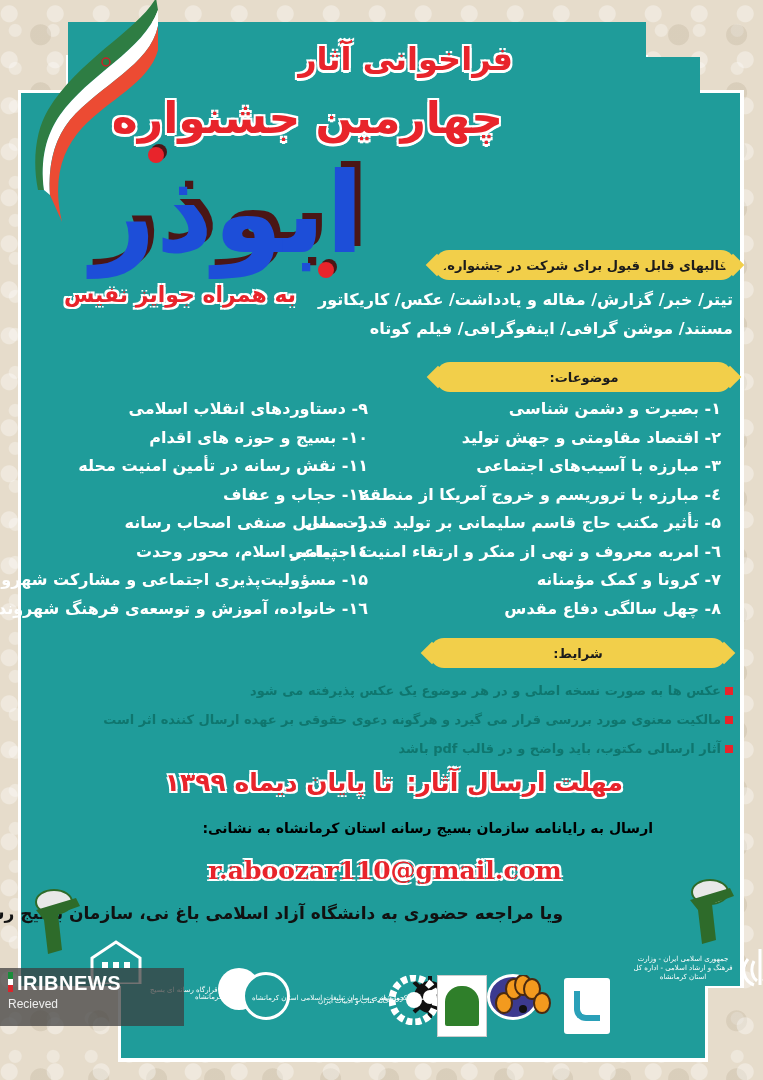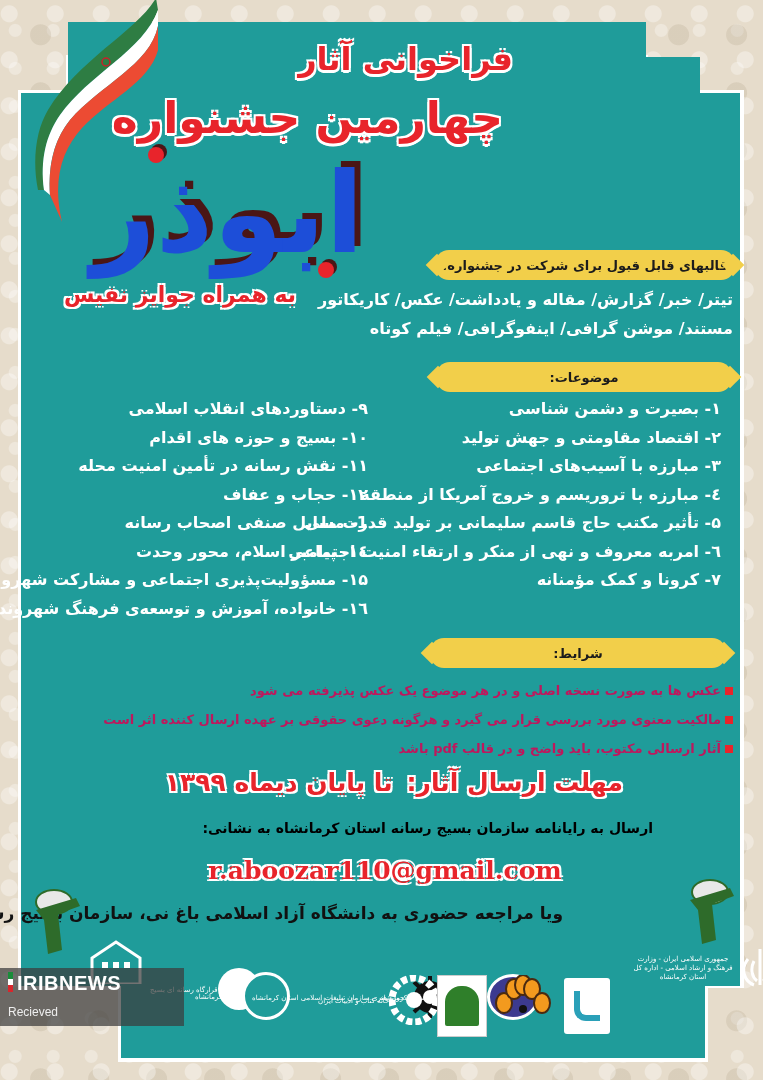--- a/index.html
+++ b/index.html
@@ -52,21 +52,21 @@
   .banner::before { right: -6px; }
   .banner::after { left: -6px; }
 
   .formats { position: absolute; right: 30px; width: 440px; text-align: right; color: #ffffff; font-weight: bold; font-size: 16px; line-height: 29px; }
 
   .topics-col { position: absolute; color: #ffffff; font-weight: bold; font-size: 16px; }
   .topics-col .item { height: 28.5px; line-height: 28.5px; white-space: nowrap; text-align: right; }
   .topics-right { right: 42px; top: 395px; width: 320px; }
   .topics-left { right: 395px; top: 395px; width: 240px; }
 
-  .conditions { position: absolute; right: 30px; top: 676px; width: 500px; color: #be185d; font-size: 13px; font-weight: bold; }
+  .conditions { position: absolute; right: 30px; top: 676px; width: 500px; color: #0f766e; font-size: 13px; font-weight: bold; }
   .conditions .cond { height: 29px; line-height: 29px; display: flex; align-items: center; gap: 4px; white-space: nowrap; }
   .bullet { width: 8px; height: 8px; background: #e8242b; display: inline-block; flex: none; }
 
   .deadline {
     position: absolute; top: 768px; right: 140px; font-size: 25px; font-weight: bold; color: #e8242b;
     text-shadow: -2px -2px 0 #fff, 2px -2px 0 #fff, -2px 2px 0 #fff, 2px 2px 0 #fff; white-space: nowrap;
     display: flex; gap: 14px;
   }
   .send-line { position: absolute; top: 820px; right: 110px; font-size: 14px; font-weight: bold; color: #000000; white-space: nowrap; }
   .email {
@@ -80,21 +80,21 @@
   .logo .mark { border-radius: 50%; }
   .logo .cap { font-size: 7px; color: #fff; text-align: center; margin-top: 3px; line-height: 9px; white-space: nowrap; }
 
   .ribnews {
     position: absolute; left: 0; top: 968px; width: 184px; height: 58px;
     background: rgba(60,60,60,0.72); direction: ltr; padding: 4px 8px;
   }
   .ribnews .logo-row { display: flex; gap: 4px; }
   .ribnews .flag-bar { width: 5px; height: 20px; background: linear-gradient(#1a8c3a 0 33%, #fff 33% 66%, #d8262c 66%); }
   .ribnews .name { color: #fff; font-weight: bold; font-size: 20px; font-family: "Liberation Sans", sans-serif; letter-spacing: 0.5px; }
-  .ribnews .status { color: #eee; font-size: 12px; font-family: "Liberation Sans", sans-serif; margin-top: 10px; }
+  .ribnews .status { color: #eee; font-size: 12px; font-family: "Liberation Sans", sans-serif; margin-top: 2px; }
 </style>
 </head>
 <body>
 
 <div>
   <div class="panel-border" style="left:66px; top:55px; width:582px; height:40px;"></div>
   <div class="panel-border" style="left:18px; top:90px; width:686px; height:900px;"></div>
   <div class="panel-border" style="left:18px; top:90px; width:726px; height:898px;"></div>
   <div class="panel-border" style="left:118px; top:985px; width:590px; height:77px;"></div>
   <div class="panel-piece" style="left:68px; top:22px; width:578px; height:80px;"></div>
@@ -131,20 +131,21 @@
   <span>موضوعات:</span>
 </div>
 <div class="topics-col topics-right">
   <div class="item">۱- بصیرت و دشمن شناسی</div>
   <div class="item">۲- اقتصاد مقاومتی و جهش تولید</div>
   <div class="item">۳- مبارزه با آسیب‌های اجتماعی</div>
   <div class="item">٤- مبارزه با تروریسم و خروج آمریکا از منطقه</div>
   <div class="item">۵- تأثیر مکتب حاج قاسم سلیمانی بر تولید قدرت ملی</div>
   <div class="item">٦- امربه معروف و نهی از منکر و ارتقاء امنیت اجتماعی</div>
   <div class="item">۷- کرونا و کمک مؤمنانه</div>
+  <div class="item">۸- چهل سالگی دفاع مقدس</div>
 </div>
 <div class="topics-col topics-left">
   <div class="item">۹- دستاوردهای انقلاب اسلامی</div>
   <div class="item">۱۰- بسیج و حوزه های اقدام</div>
   <div class="item">۱۱- نقش رسانه در تأمین امنیت محله</div>
   <div class="item">۱۲- حجاب و عفاف</div>
   <div class="item">1- مسایل صنفی اصحاب رسانه</div>
   <div class="item">۱٤- پیامبر اسلام، محور وحدت</div>
   <div class="item">۱۵- مسؤولیت‌پذیری اجتماعی و مشارکت شهروندی</div>
   <div class="item">۱٦- خانواده، آموزش و توسعه‌ی فرهنگ شهروندی</div>

